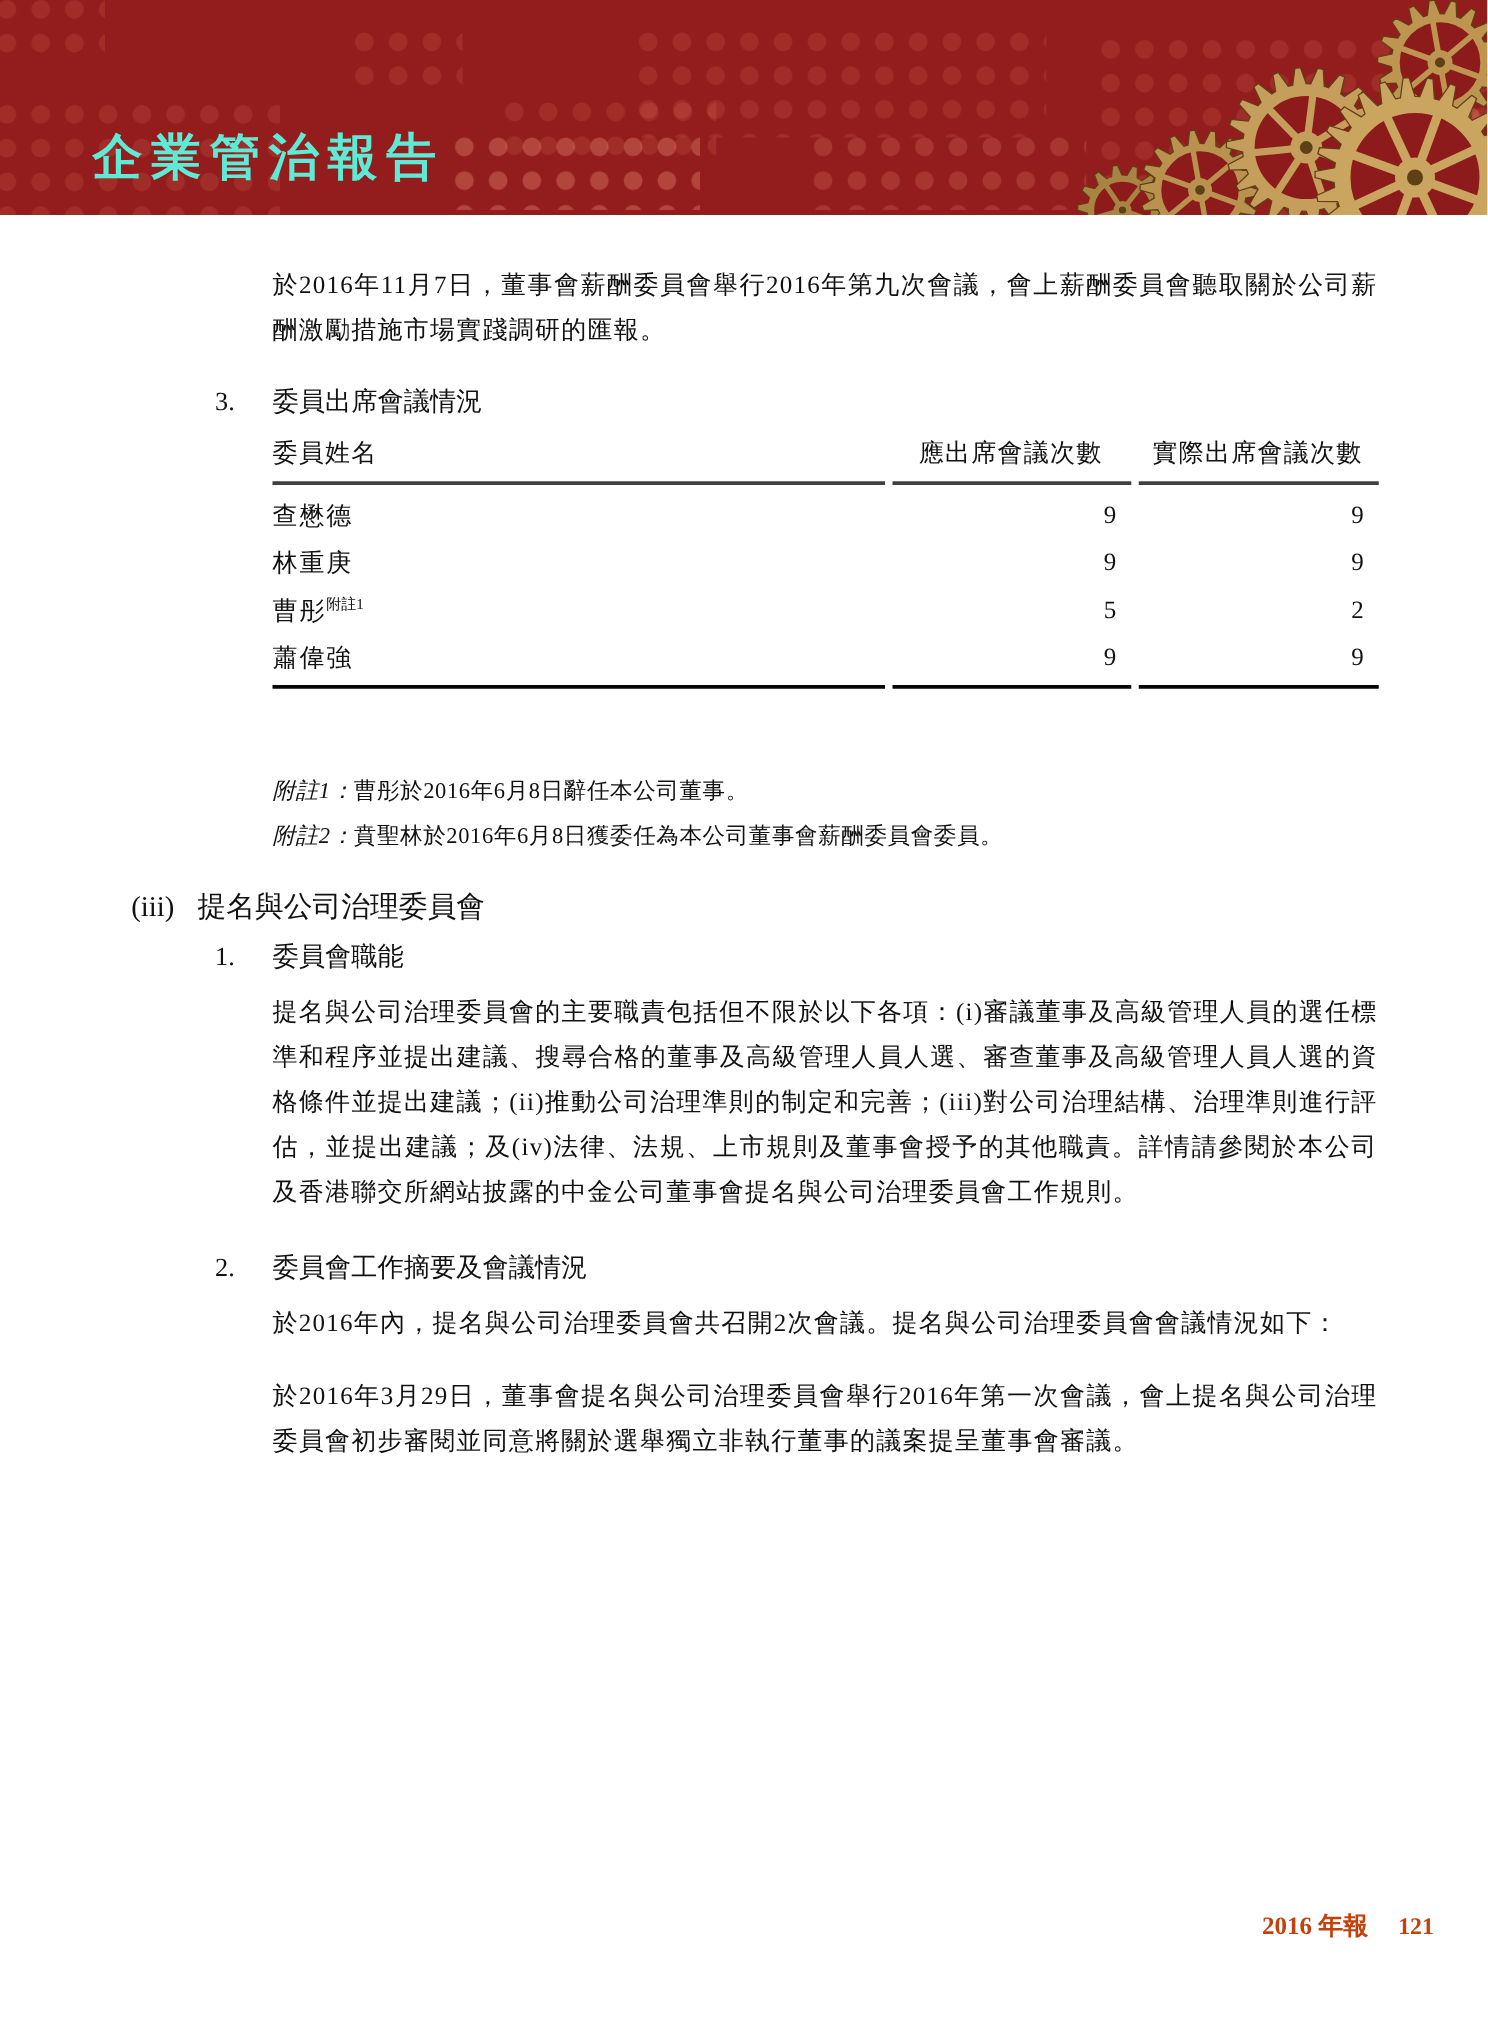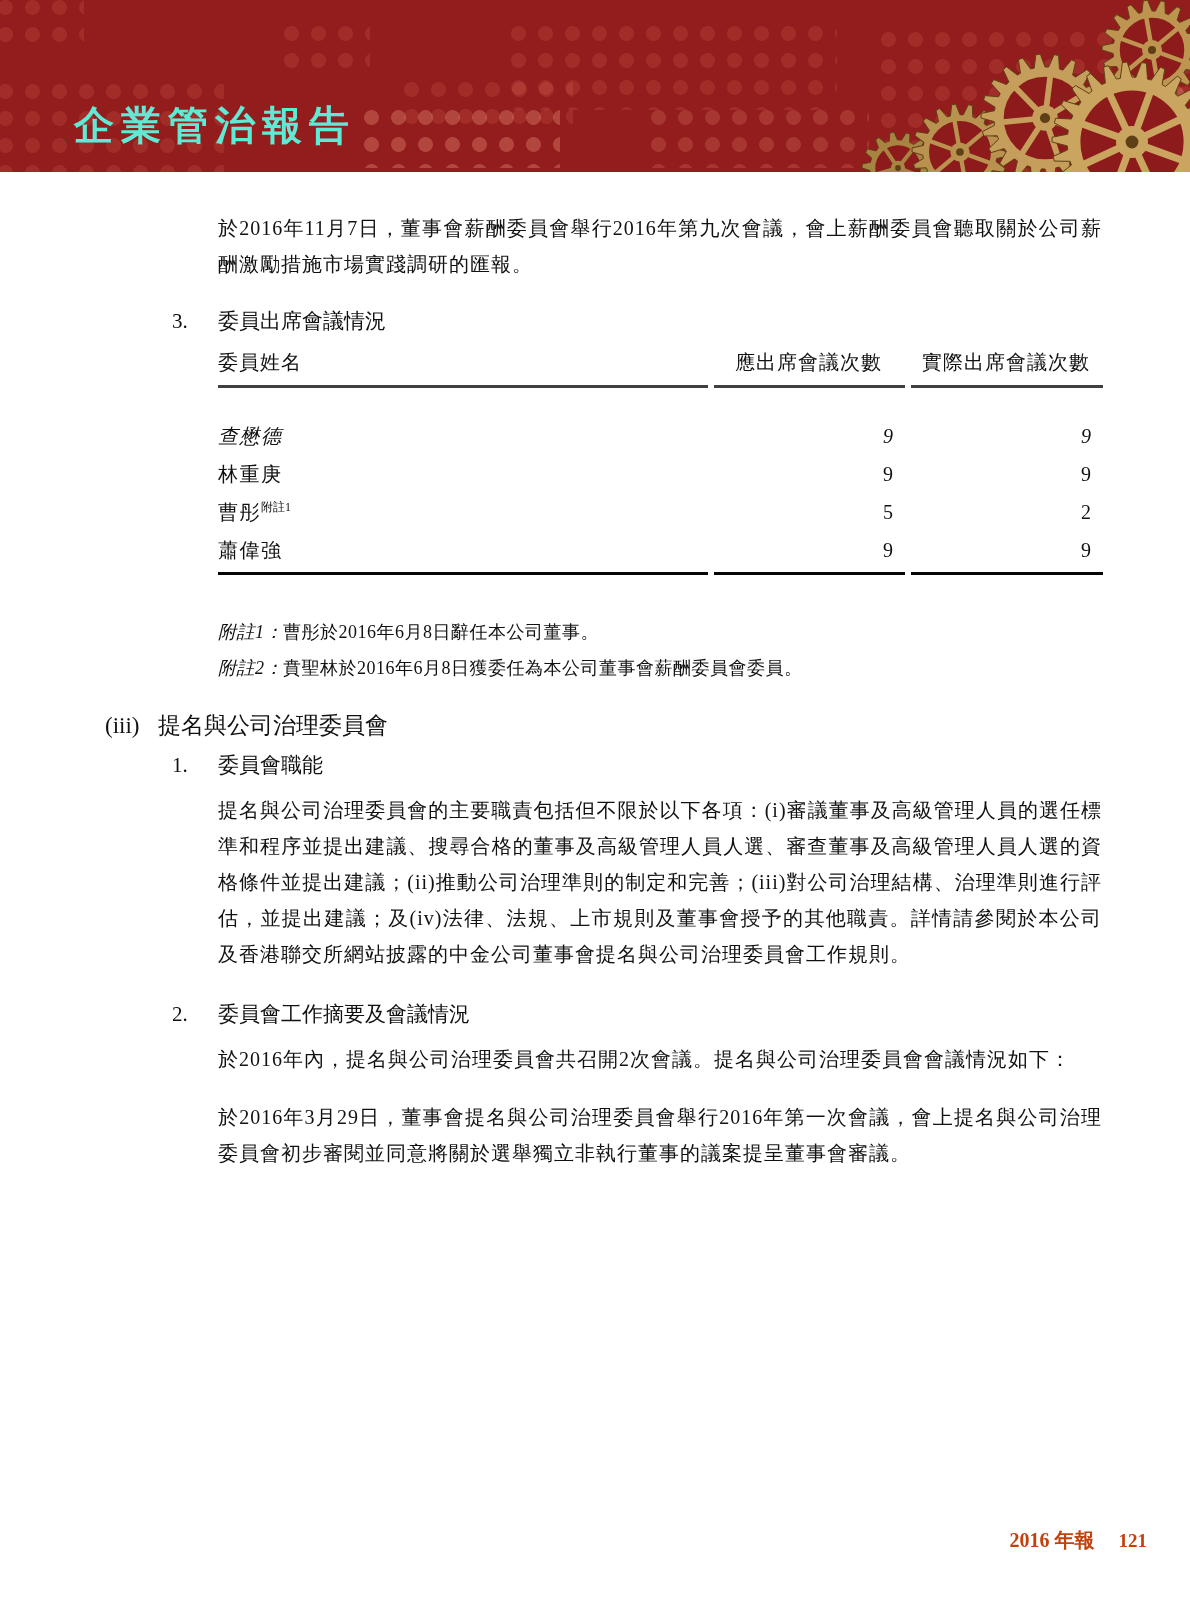--- a/index.html
+++ b/index.html
@@ -58,21 +58,21 @@
   }
   .att-table th{
     font-weight:400;letter-spacing:1px;
     padding:3px 0 9px 0;border-bottom:3px solid #404040;
     white-space:nowrap;
   }
   .att-table th.h-name{text-align:left;}
   .att-table th.h-num{text-align:center;padding-right:2px;}
   .att-table td{padding:5px 0 6px 0;letter-spacing:1.5px;}
   .att-table td.c-num{text-align:right;padding-right:12px;letter-spacing:0;}
-  .att-table tbody tr:first-child td{padding-top:35px;font-style:italic;}
+  .att-table tbody tr:first-child td{padding-top:11px;}
   .att-table tbody tr:last-child td{border-bottom:3px solid #060606;padding-bottom:8px;}
   .att-table sup{font-size:12px;letter-spacing:0;}
   
   .footnote{
     left:218px;width:884px;font-size:18px;letter-spacing:0.5px;
   }
   .footnote .fn-label{font-style:italic;}
   
   .page-footer{
     position:absolute;right:43px;top:1527px;

